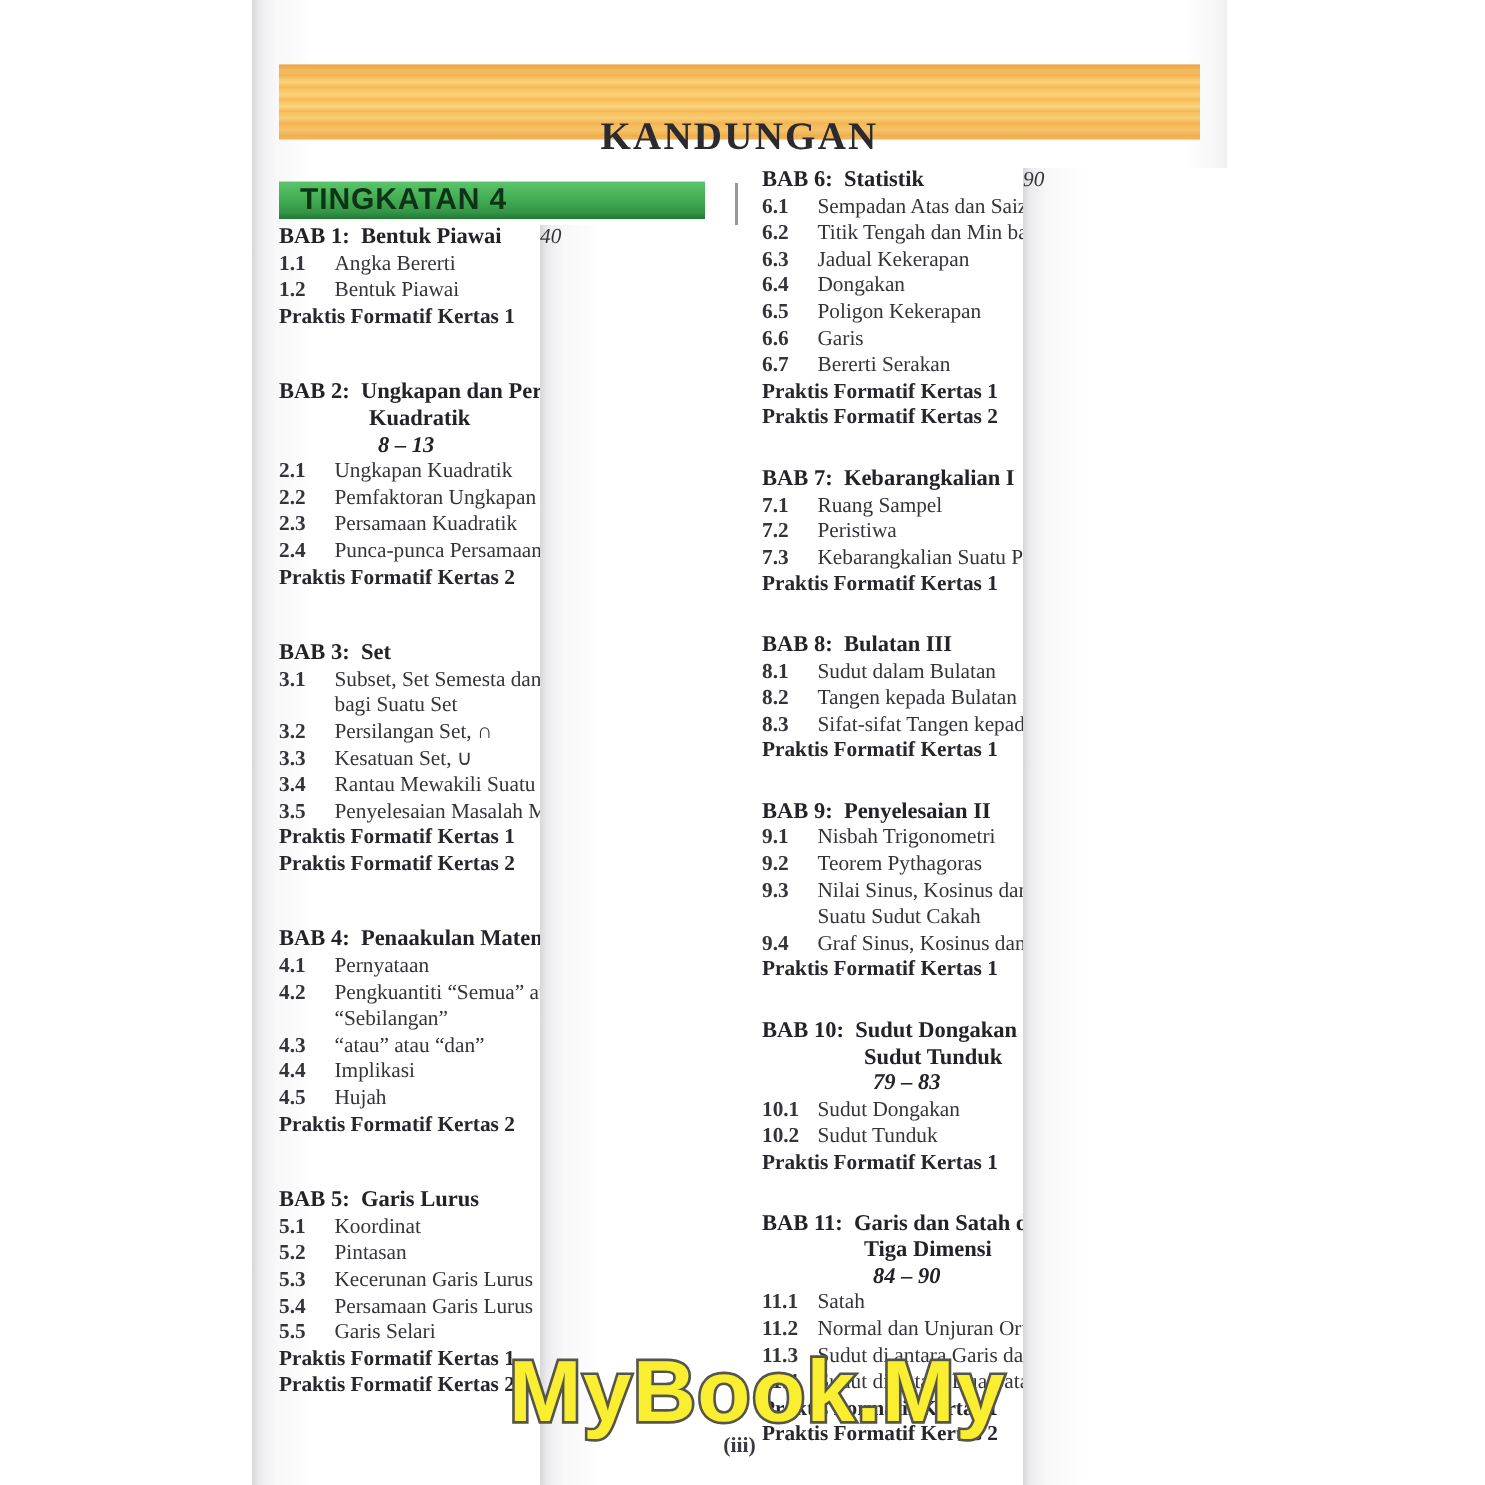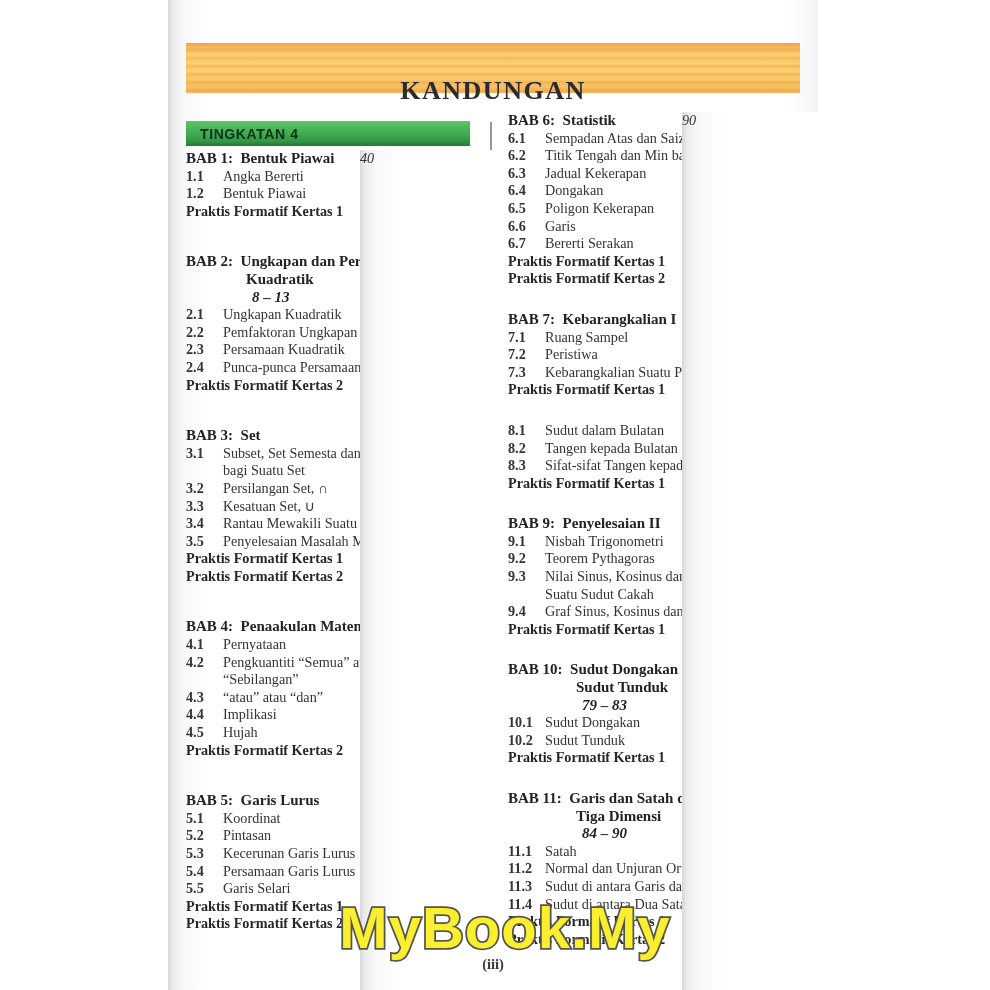--- a/index.html
+++ b/index.html
@@ -27,21 +27,21 @@
   }
 
   
   .section-banner{
     position:absolute;left:18px;top:121px;width:284px;height:25px;
     background:linear-gradient(180deg,#5cc56b 0%,#41ab52 50%,#339546 82%,#237836 100%);
     display:flex;align-items:center;
     font-family:"Liberation Sans", sans-serif;
   }
   .section-banner .t{
-    font-weight:700;font-size:14px;letter-spacing:.6px;color:#0e3317;padding-left:14px;white-space:pre;
+    font-weight:700;font-size:20px;letter-spacing:.6px;color:#0e3317;padding-left:14px;white-space:pre;
   }
 
   .divider{position:absolute;left:322px;top:122px;width:1.5px;height:812px;background:#97979b;}
 
   .col{position:absolute;color:#33333a;font-size:14.2px;line-height:17.6px;}
   .col-left{left:18px;top:150px;width:285px;--chgap:33px;}
   .col-right{left:340px;top:112px;width:296px;--chgap:23px;}
   .chapter{margin-bottom:var(--chgap);}
 
   .trow{display:flex;font-weight:700;font-size:15px;color:#222228;}
@@ -407,20 +407,24 @@
             <span class="page">63</span>
           </div>
           <div class="entry bold">
             <span class="lines">
               <span class="lline">Praktis Formatif Kertas 1</span>
             </span>
             <span class="page">65</span>
           </div>
         </div>
         <div class="chapter">
+          <div class="trow">
+            <span class="ttext">BAB 8:  Bulatan III</span>
+            <span class="range">66 – 70</span>
+          </div>
           <div class="entry">
             <span class="num">8.1</span>
             <span class="lines">
               <span class="lline">Sudut dalam Bulatan</span>
             </span>
             <span class="page">66</span>
           </div>
           <div class="entry">
             <span class="num">8.2</span>
             <span class="lines">

